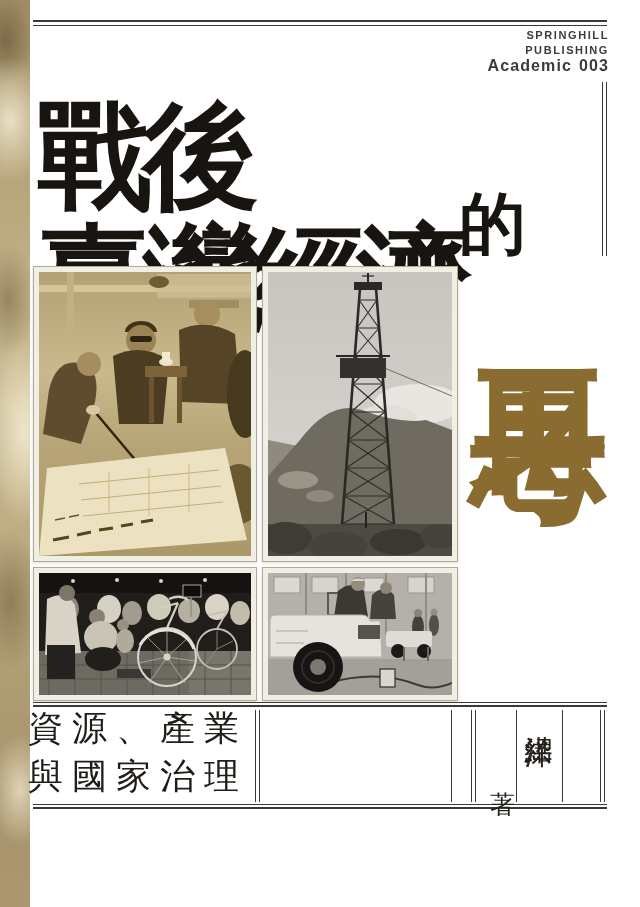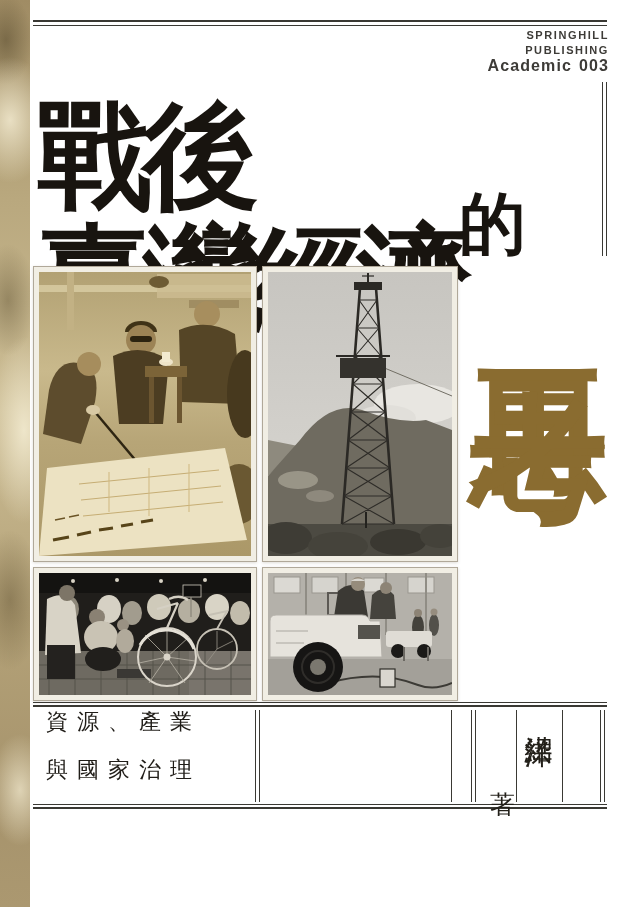--- a/index.html
+++ b/index.html
@@ -64,21 +64,21 @@
   .photos {
     position:absolute; left:33px; top:266px;
     display:grid; grid-template-columns:224px 196px; grid-template-rows:296px 134px; gap:5px;
   }
   .photo {
     border:1px solid #b0a899; background:#f1eee4; padding:5px;
     box-shadow:0 1px 3px rgba(70,60,35,.18);
   }
   .photo svg { display:block; width:100%; height:100%; }
 
-  .subtitle { position:absolute; left:46px; font-size:22px; letter-spacing:9px; line-height:1; color:#201d18; white-space:nowrap; }
+  .subtitle { position:absolute; left:28px; font-size:35px; letter-spacing:9px; line-height:1; color:#201d18; white-space:nowrap; }
   #subtitle1 { top:711px; } #subtitle2 { top:759px; }
 
   .vtext { writing-mode:vertical-rl; white-space:nowrap; }
   #authorName { position:absolute; left:524px; top:714px; font-size:28px; letter-spacing:2px; line-height:1; color:#23201a; }
   #authorRole { position:absolute; left:490px; top:771px; font-size:25px; line-height:1; color:#23201a; }
 </style>
 </head>
 <body>
 
 <div class="cover">

